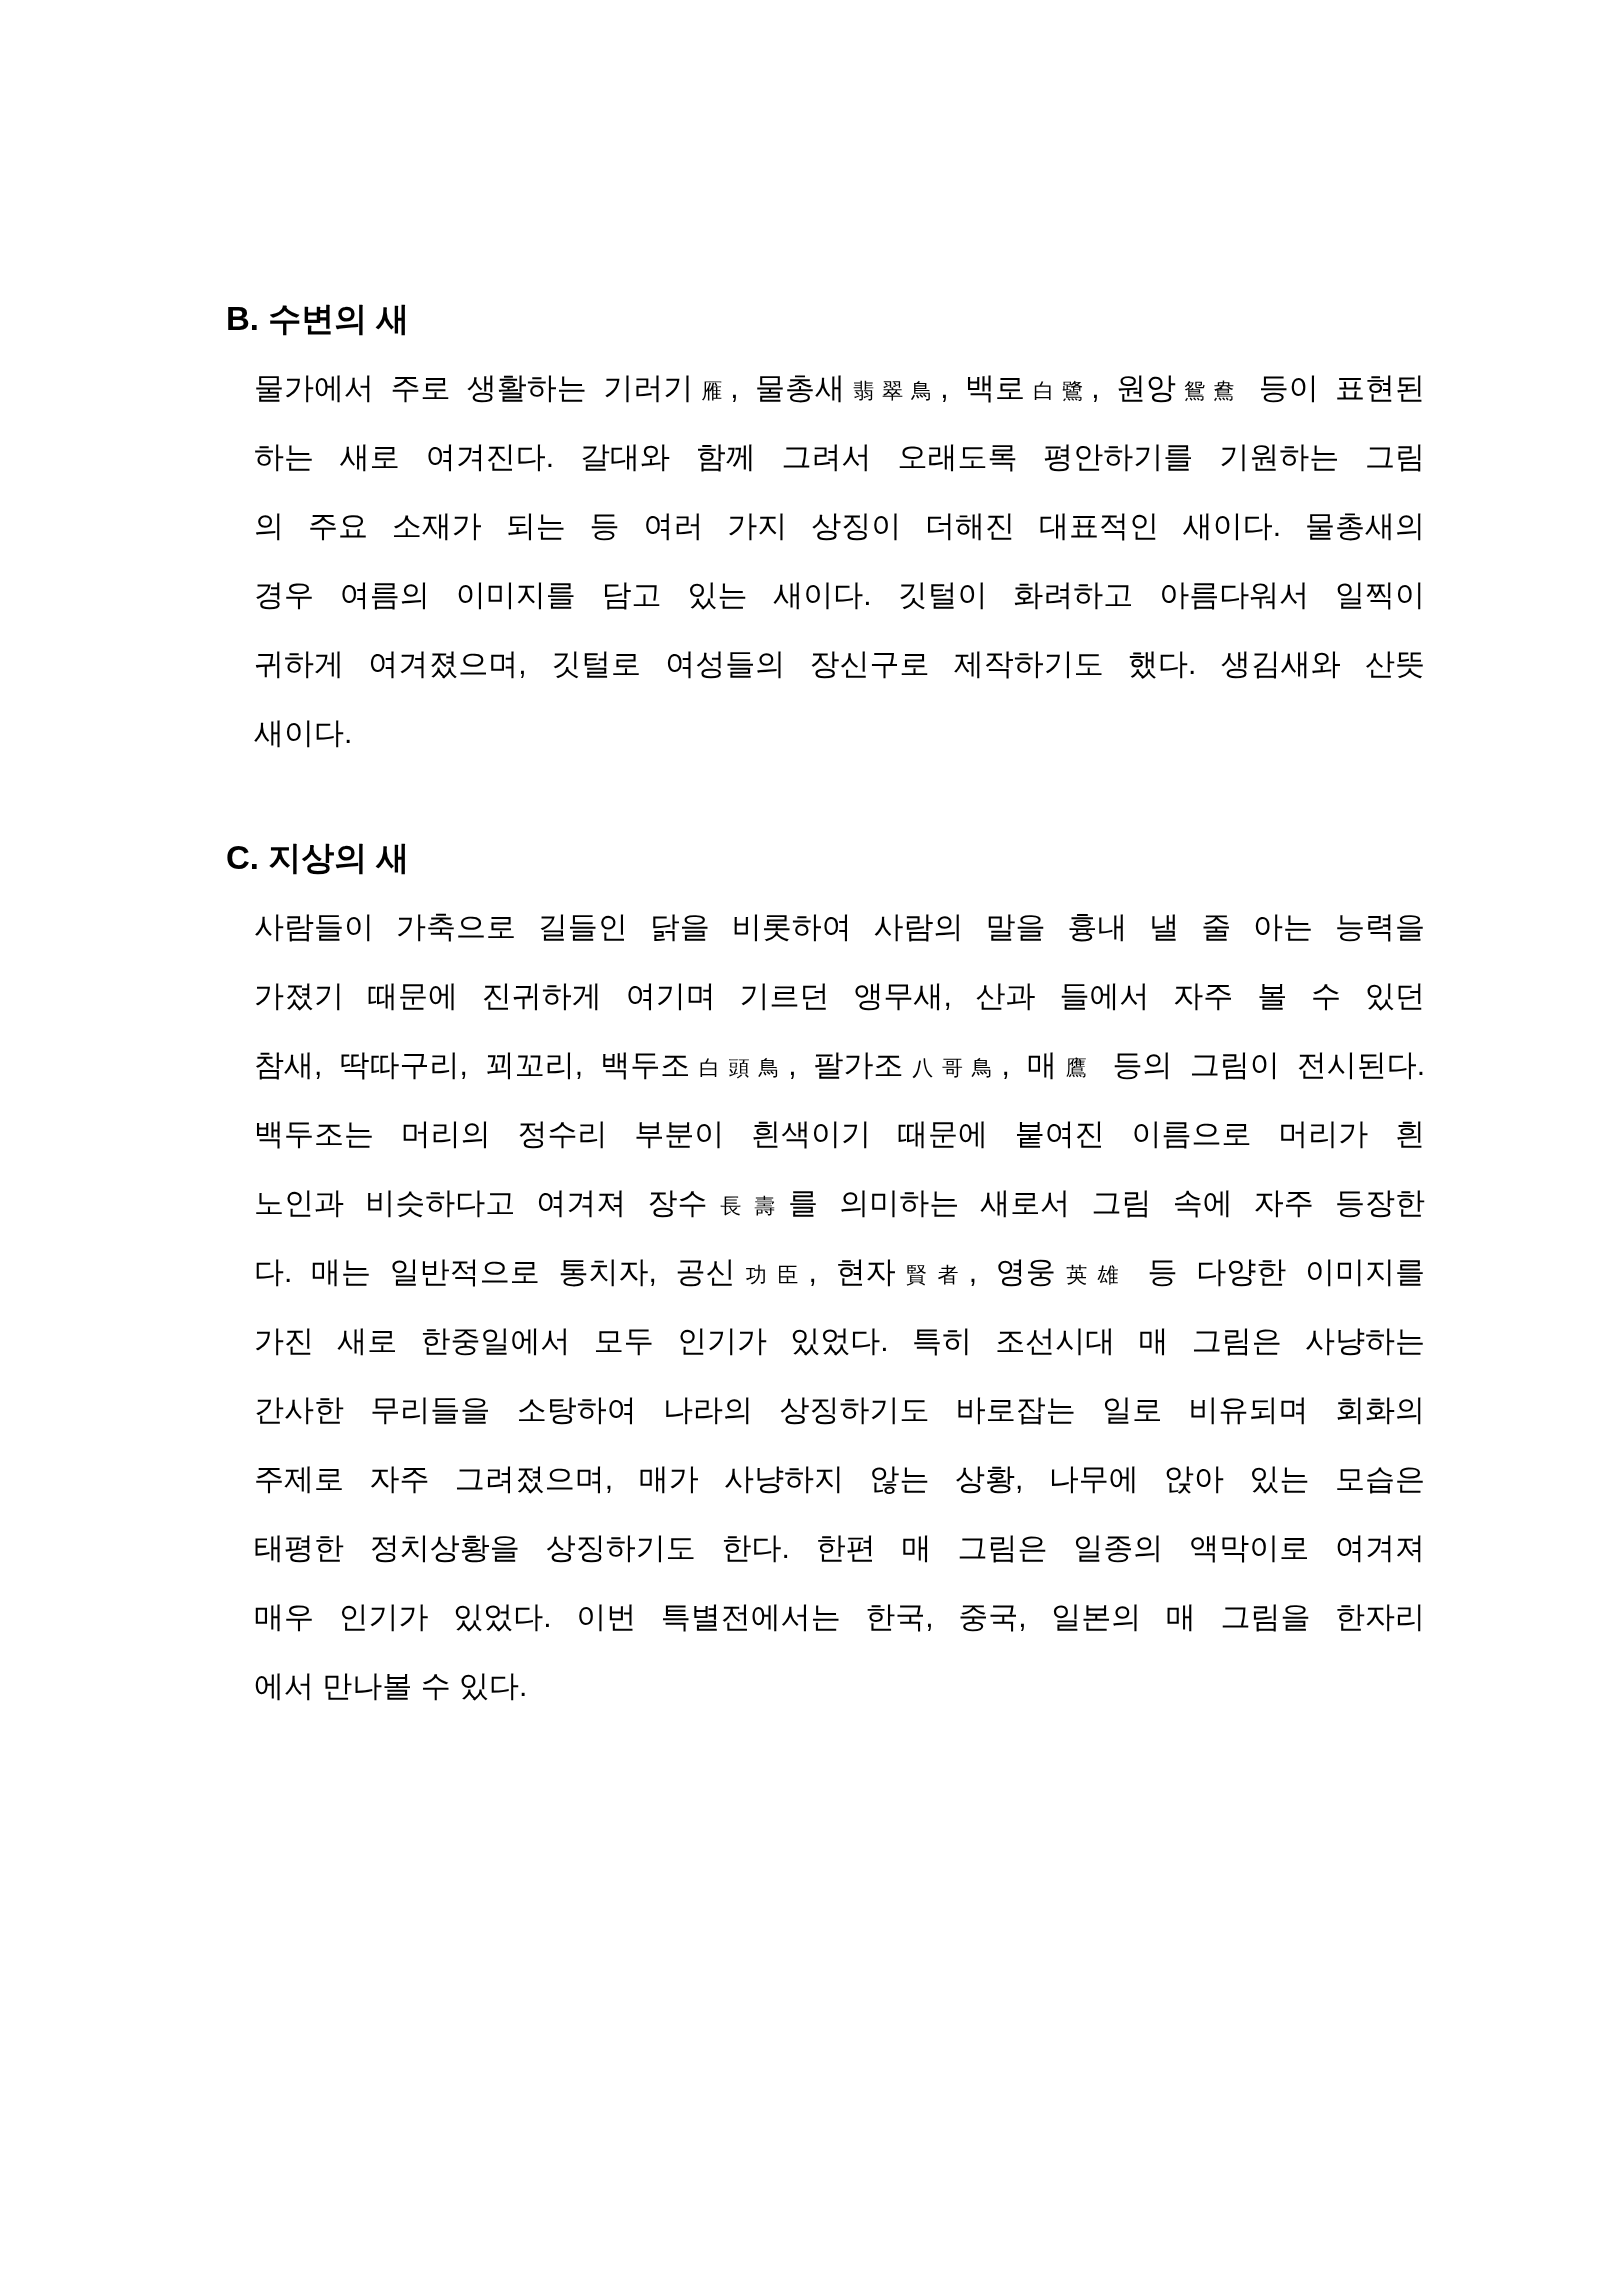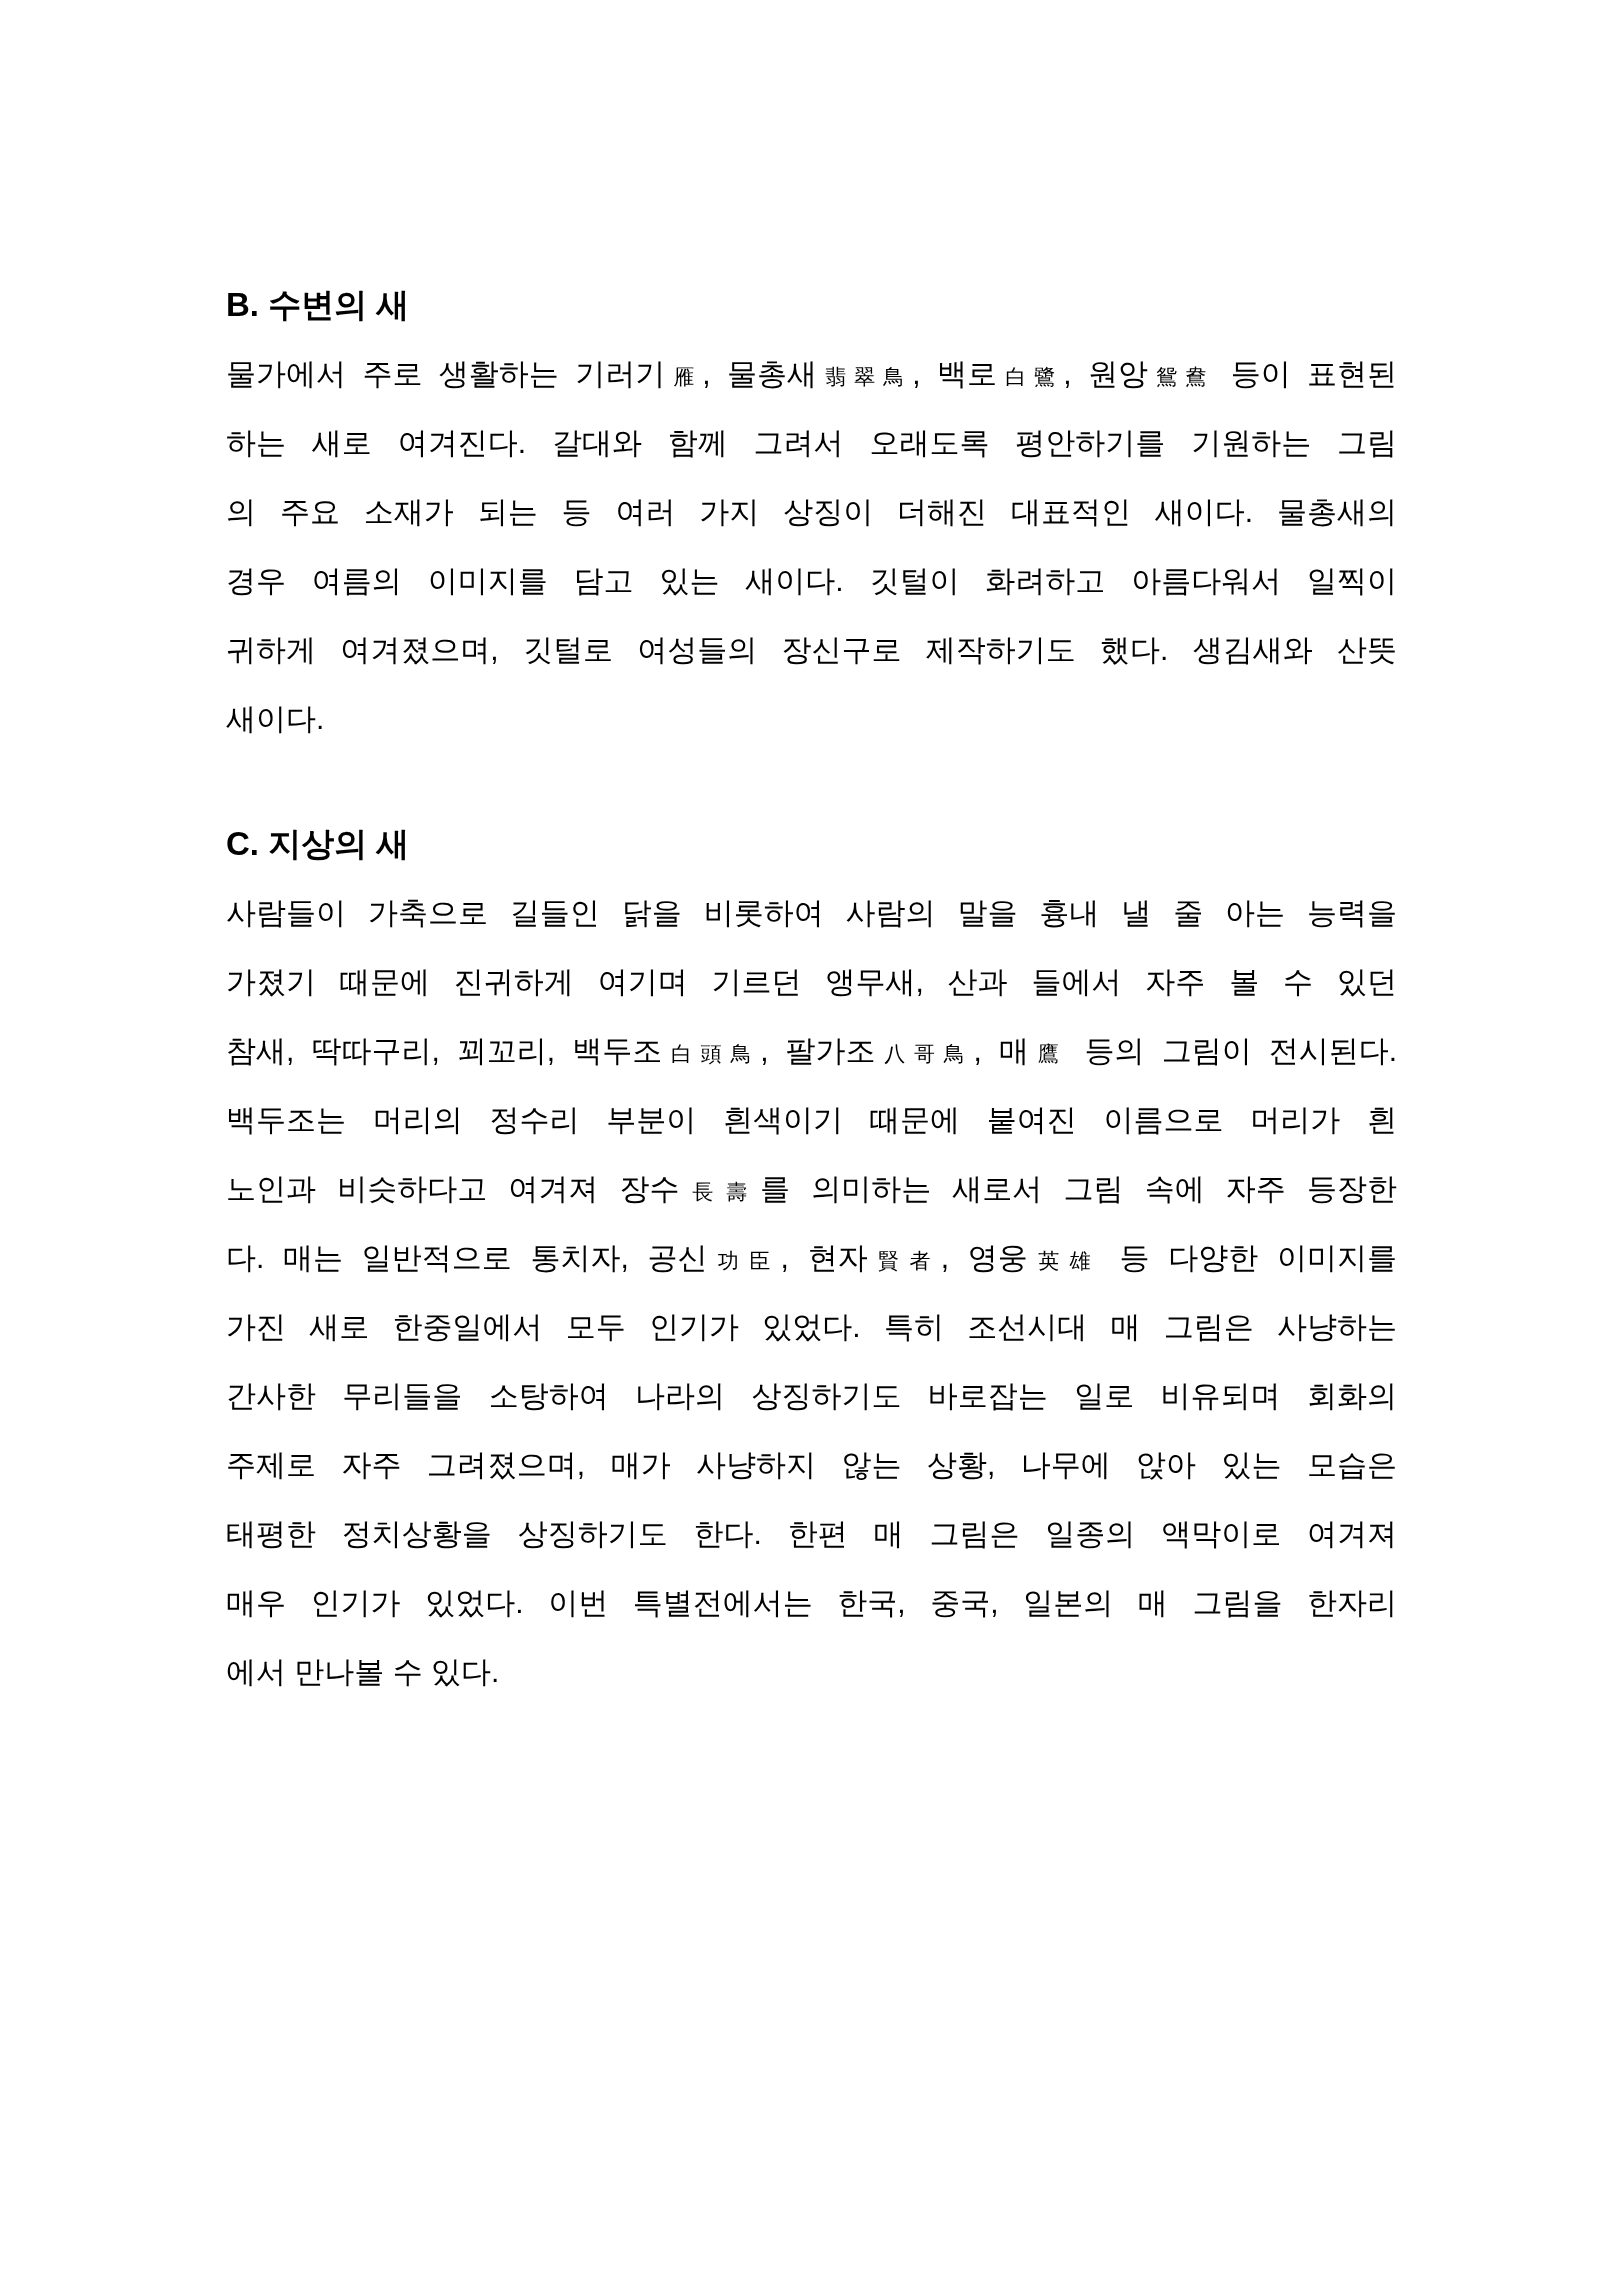--- a/index.html
+++ b/index.html
@@ -10,32 +10,32 @@
   .page {
     position: relative;
     width: 1623px;
     height: 2295px;
     background: #ffffff;
     overflow: hidden;
   }
   .content {
     position: absolute;
     left: 226px;
-    top: 270px;
+    top: 284px;
     width: 1171px;
     color: #000000;
   }
   .section-heading {
     font-size: 33px;
     font-weight: 700;
     line-height: 69px;
     text-align: left;
     white-space: nowrap;
   }
-  .para { width: 100%; }
+  .para { width: 100%; margin-left: 28px; }
   .line {
     font-size: 30px;
     line-height: 69px;
     text-align: justify;
     text-align-last: justify;
     word-break: keep-all;
     overflow: hidden;
     height: 69px;
   }
   .line.flush {

